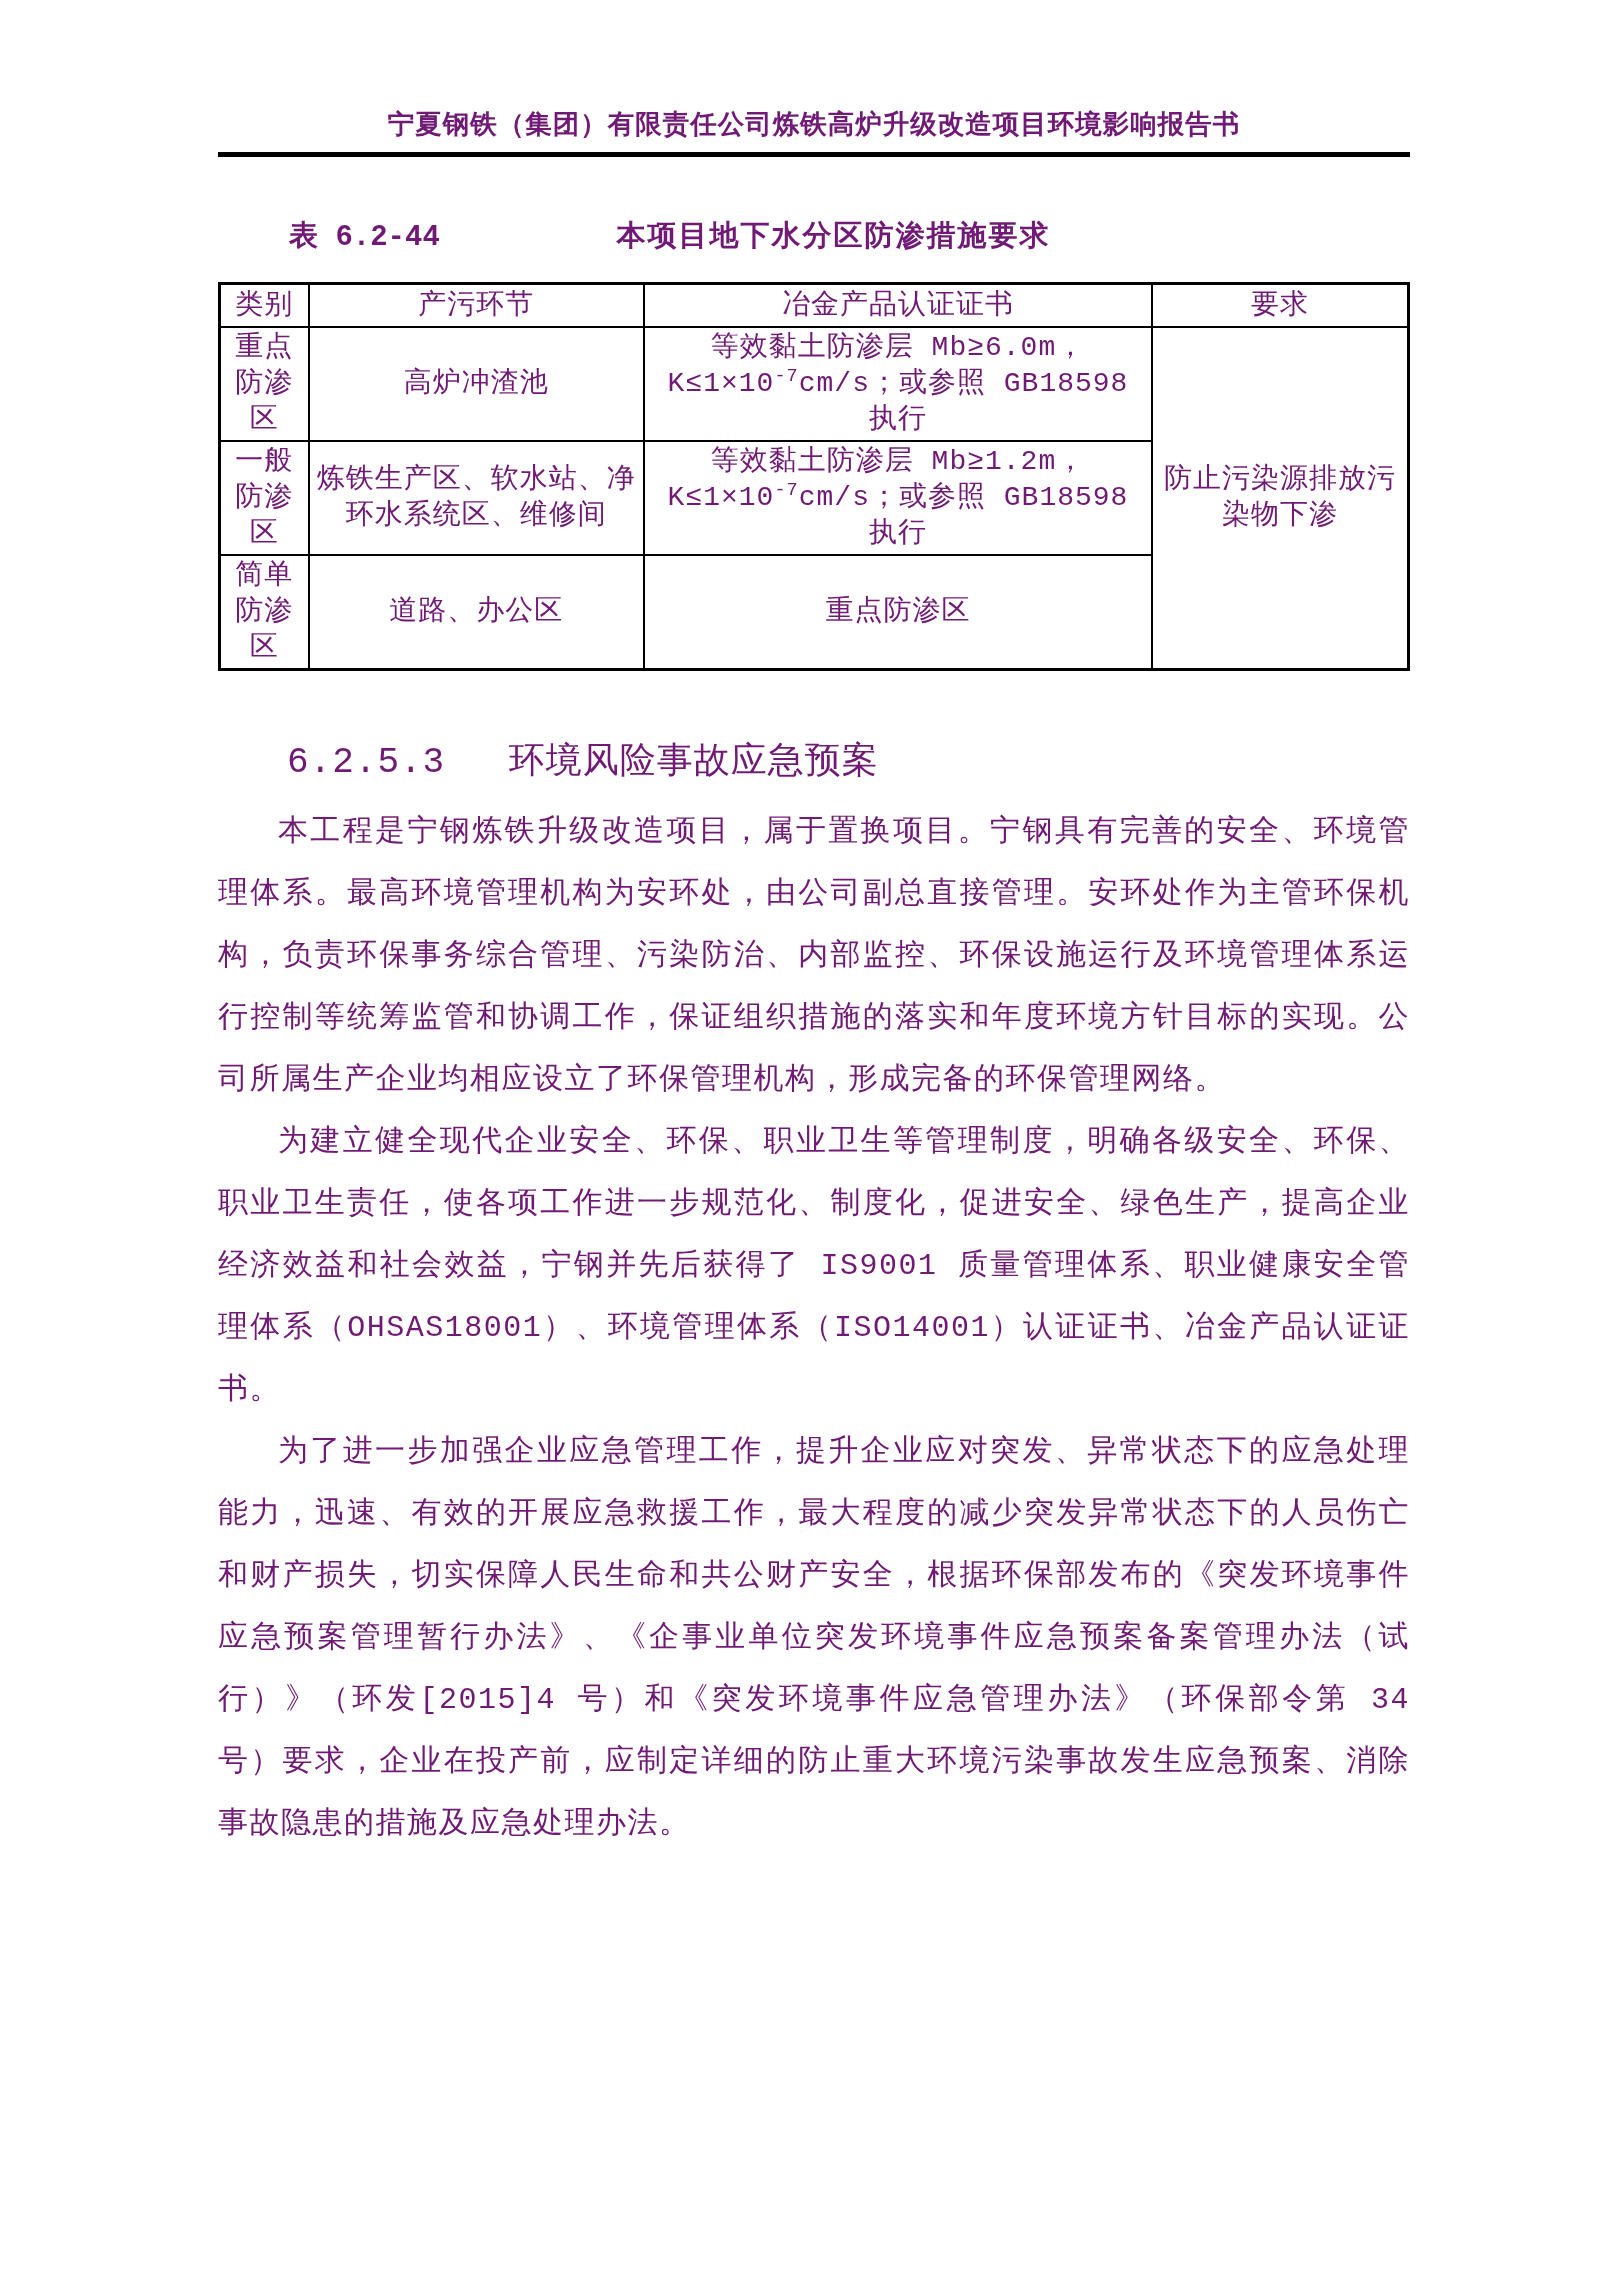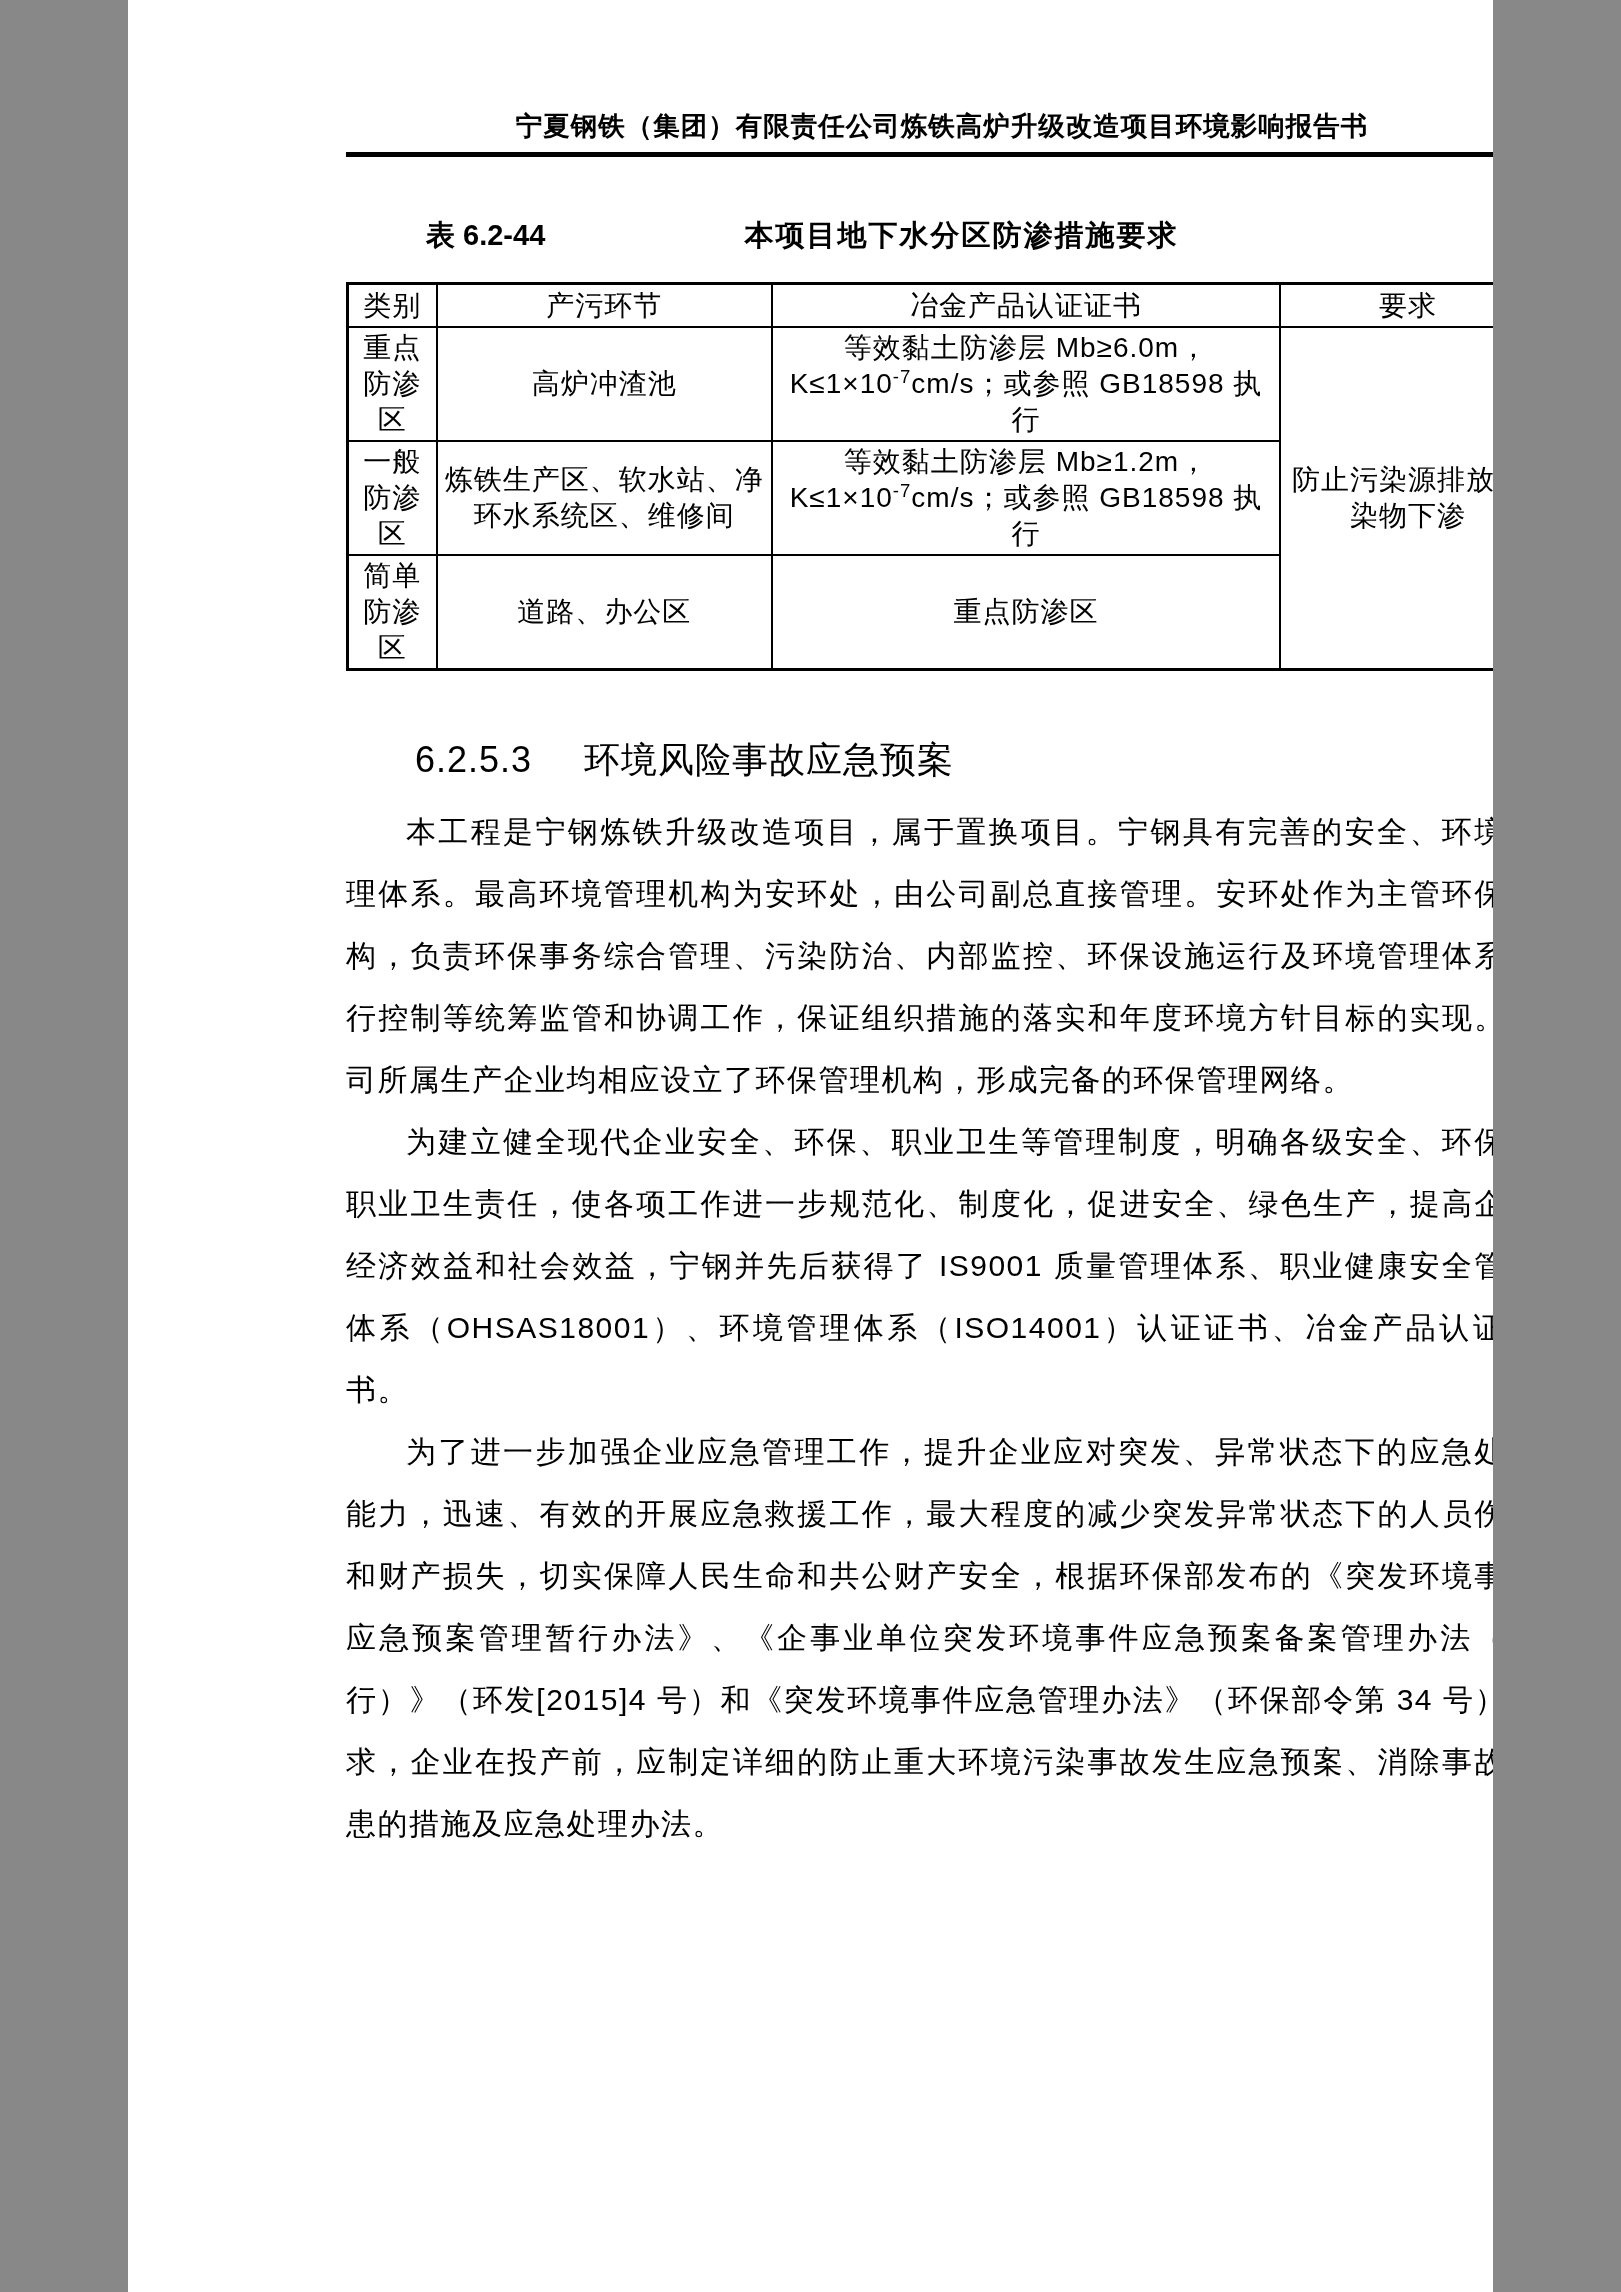--- a/index.html
+++ b/index.html
@@ -1,23 +1,23 @@
 <!DOCTYPE html>
 <html lang="zh"><head>
 <meta charset="utf-8">
 <style>
   html, body { margin: 0; padding: 0; background: #888; }
   .page {
     position: relative;
-    width: 1365px;
+    width: 1621px;
     height: 2293px;
     margin: 0 auto;
     background: #ffffff;
-    font-family: Liberation Sans, sans-serif;
-    color: #000000;
+    font-family: Liberation Mono, monospace;
+    color: #701a75;
     overflow: hidden;
   }
   .content {
     position: absolute;
     left: 218px;
     top: 0;
     width: 1192px;
   }
   .header-title {
     padding-top: 110px;
@@ -34,21 +34,21 @@
   }
   .table-caption {
     position: relative;
     margin-top: 59px;
     height: 41px;
     font-weight: bold;
     font-size: 29px;
   }
   .table-caption .caption-label {
     position: absolute;
-    left: 80px;
+    left: 71px;
     top: 0;
   }
   .table-caption .caption-title {
     display: block;
     text-align: center;
     padding-left: 39px;
     letter-spacing: 2px;
   }
   table.seepage-table {
     margin-top: 25.5px;

